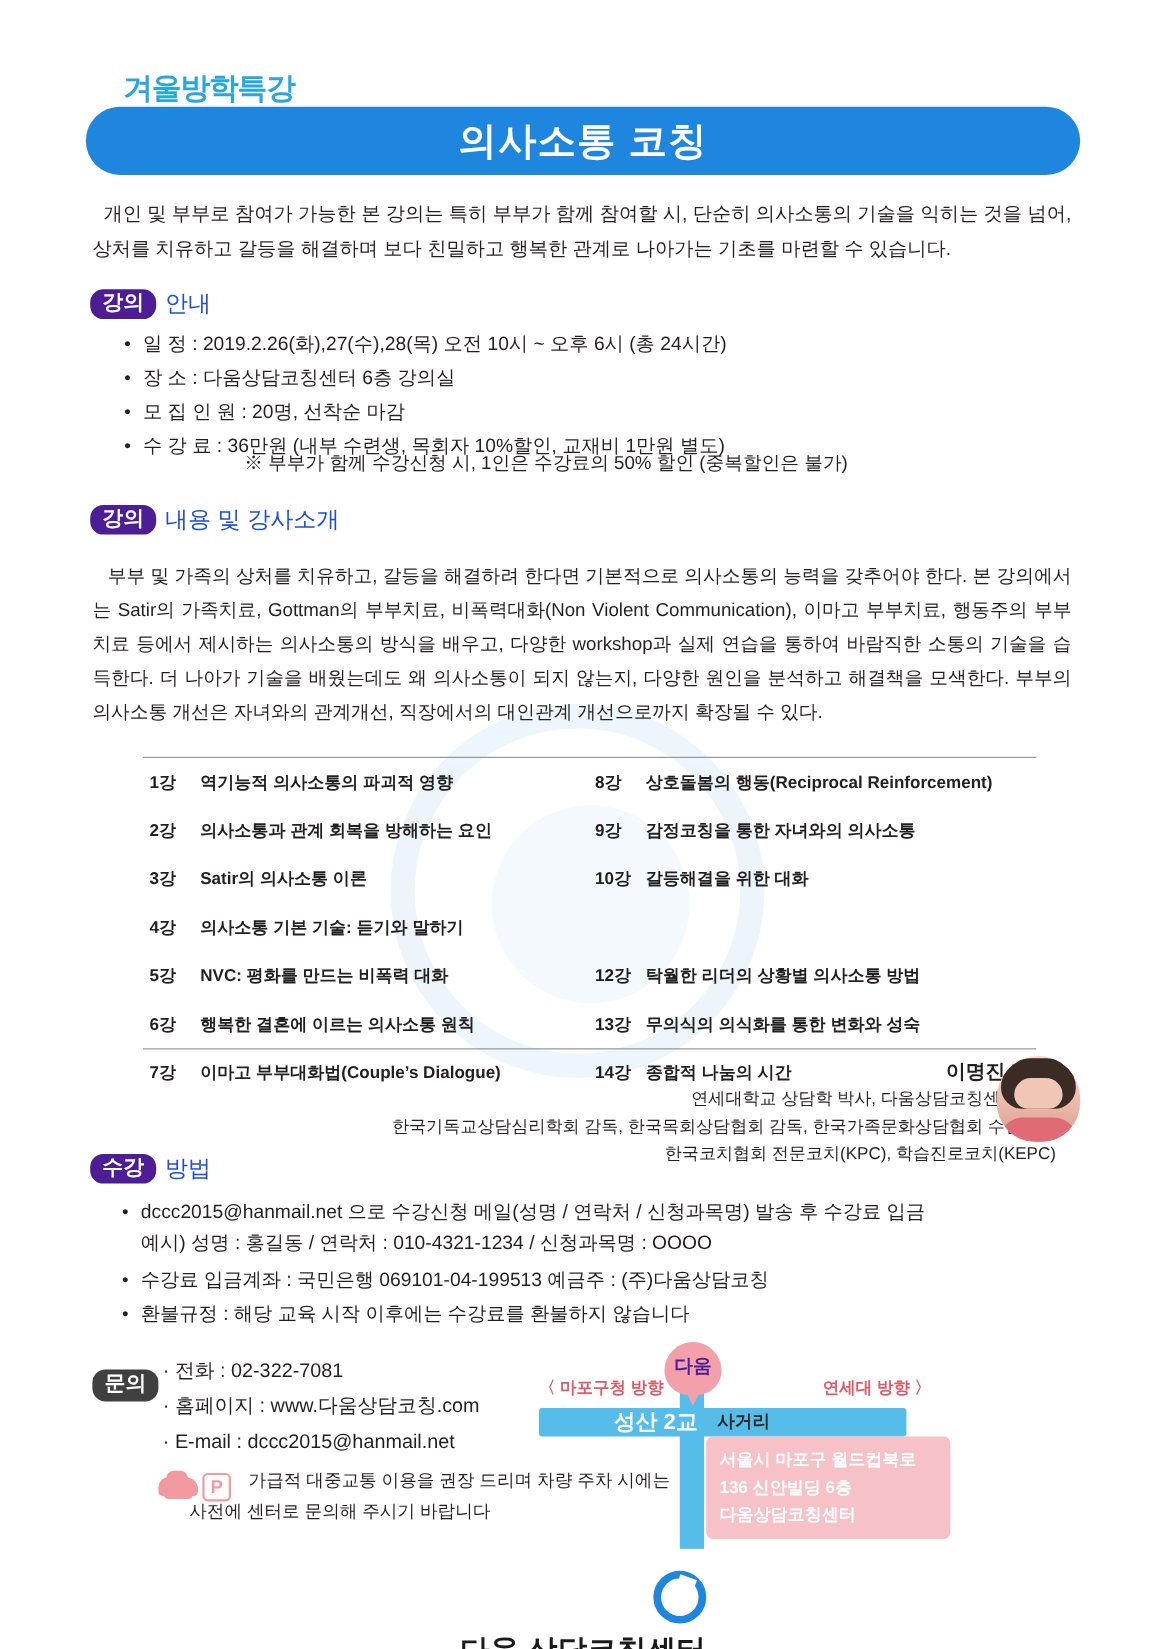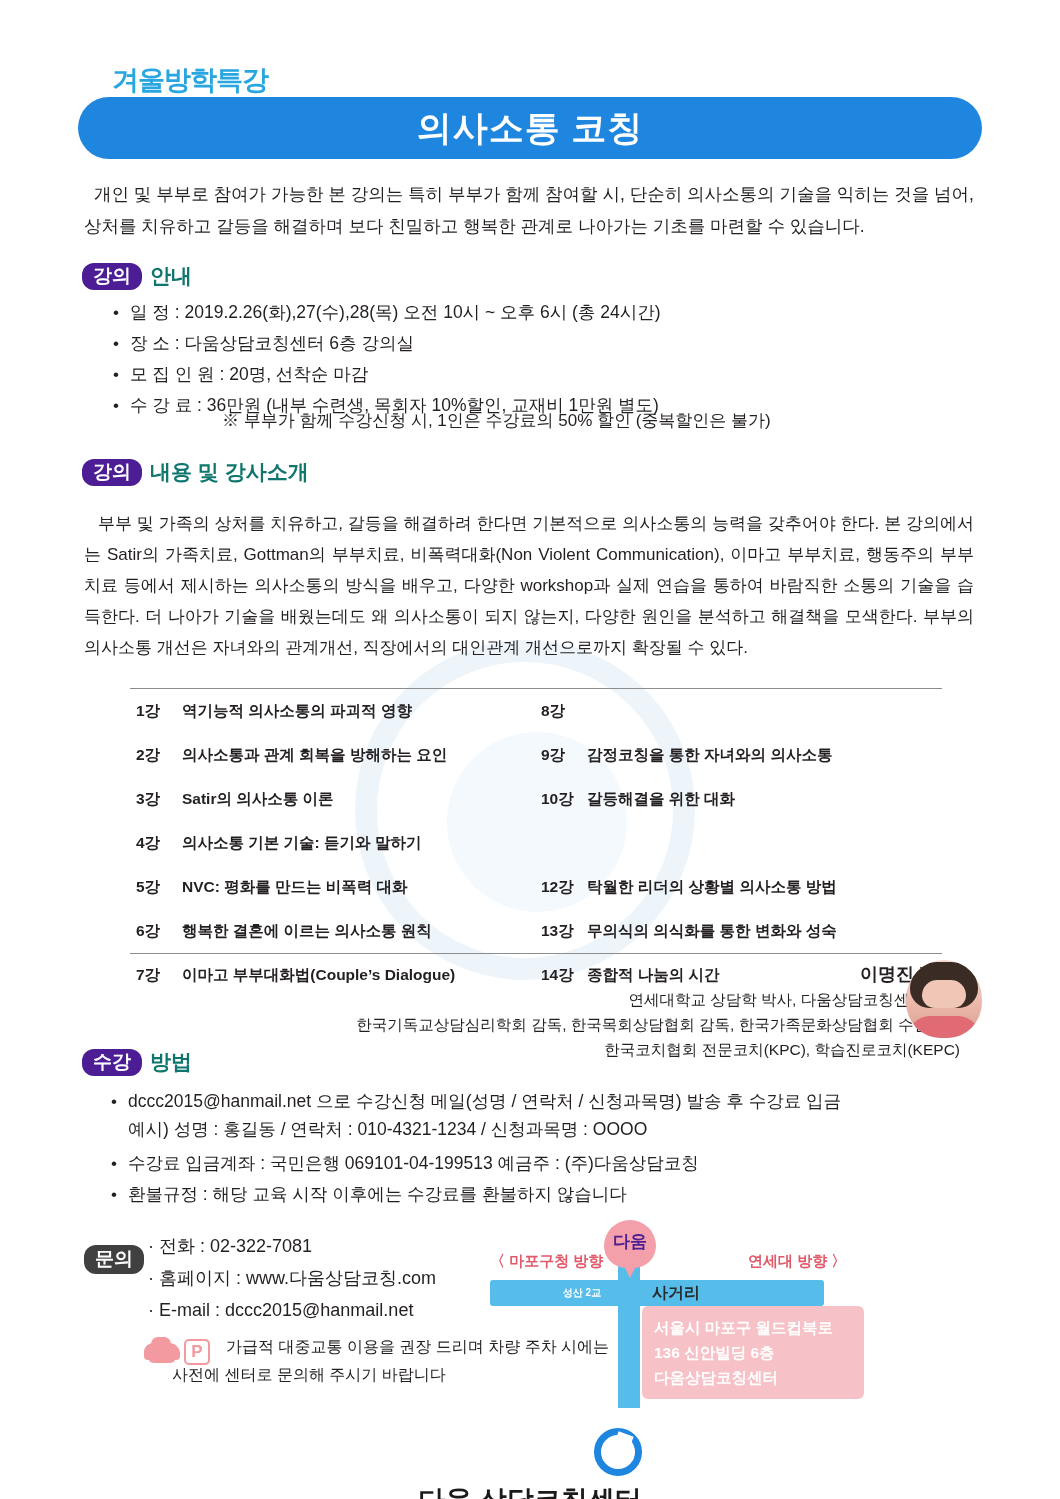--- a/index.html
+++ b/index.html
@@ -45,21 +45,21 @@
     position:absolute; left:84px; top:178px; width:890px;
     font-size:17.5px; line-height:32px; color:#231f20; text-indent:10px;
   }
 
   
   .sec { position:absolute; display:flex; align-items:center; gap:8px; }
   .sec .pill {
     background:#4c1d95; color:#fff; font-size:19px; font-weight:bold;
     border-radius:12px; padding:3px 11px 5px; line-height:1;
   }
-  .sec .sec-label { color:#0f766e; font-size:21px; font-weight:bold;text-align:center; }
+  .sec .sec-label { color:#1d4ed8; font-size:21px; font-weight:normal;text-align:center; }
 
   #sec-info { left:82px; top:262px; }
   #sec-content { left:82px; top:458px; }
   #sec-apply { left:82px; top:1048px; }
 
   
   ul.bl { list-style:none; margin:0; padding:0; }
   ul.bl li {
     position:relative; padding-left:20px; font-size:17.5px; line-height:31px;
   }
@@ -162,22 +162,22 @@
   .parking .ptext { padding-left:80px; }
   .parking .ptext2 { padding-left:26px; }
 
   
   .map { position:absolute; left:490px; top:1228px; width:380px; height:180px; }
   .road {
     position:absolute; left:0; top:52px; width:334px; height:26px;
     background:#56bdea; border-radius:3px;
   }
   .road-label {
-    position:absolute; left:32px; top:54px; width:120px; text-align:center;
-    color:#fff; font-size:10px; font-weight:bold; line-height:22px;
+    position:absolute; left:46px; top:54px; width:120px; text-align:center;
+    color:#fff; font-size:20px; font-weight:bold; line-height:22px;
   }
   .road-label2 {
     position:absolute; left:162px; top:54px; width:100px;
     color:#2a2a2a; font-size:16px; font-weight:bold; line-height:22px;
   }
   .vroad {
     position:absolute; left:128px; top:0px; width:22px; height:180px;
     background:#56bdea;
   }
   .dir-left {
@@ -260,20 +260,21 @@
 
     <div class="hr-top"></div>
     <div class="lessons">
       <div class="lrow">
         <div class="lcell">
           <span class="lnum">1강</span>
           <span class="ltext">역기능적 의사소통의 파괴적 영향</span>
         </div>
         <div class="lcell">
           <span class="lnum">8강</span>
+          <span class="ltext">상호돌봄의 행동(Reciprocal Reinforcement)</span>
         </div>
       </div>
       <div class="lrow">
         <div class="lcell">
           <span class="lnum">2강</span>
           <span class="ltext">의사소통과 관계 회복을 방해하는 요인</span>
         </div>
         <div class="lcell">
           <span class="lnum">9강</span>
           <span class="ltext">감정코칭을 통한 자녀와의 의사소통</span>

